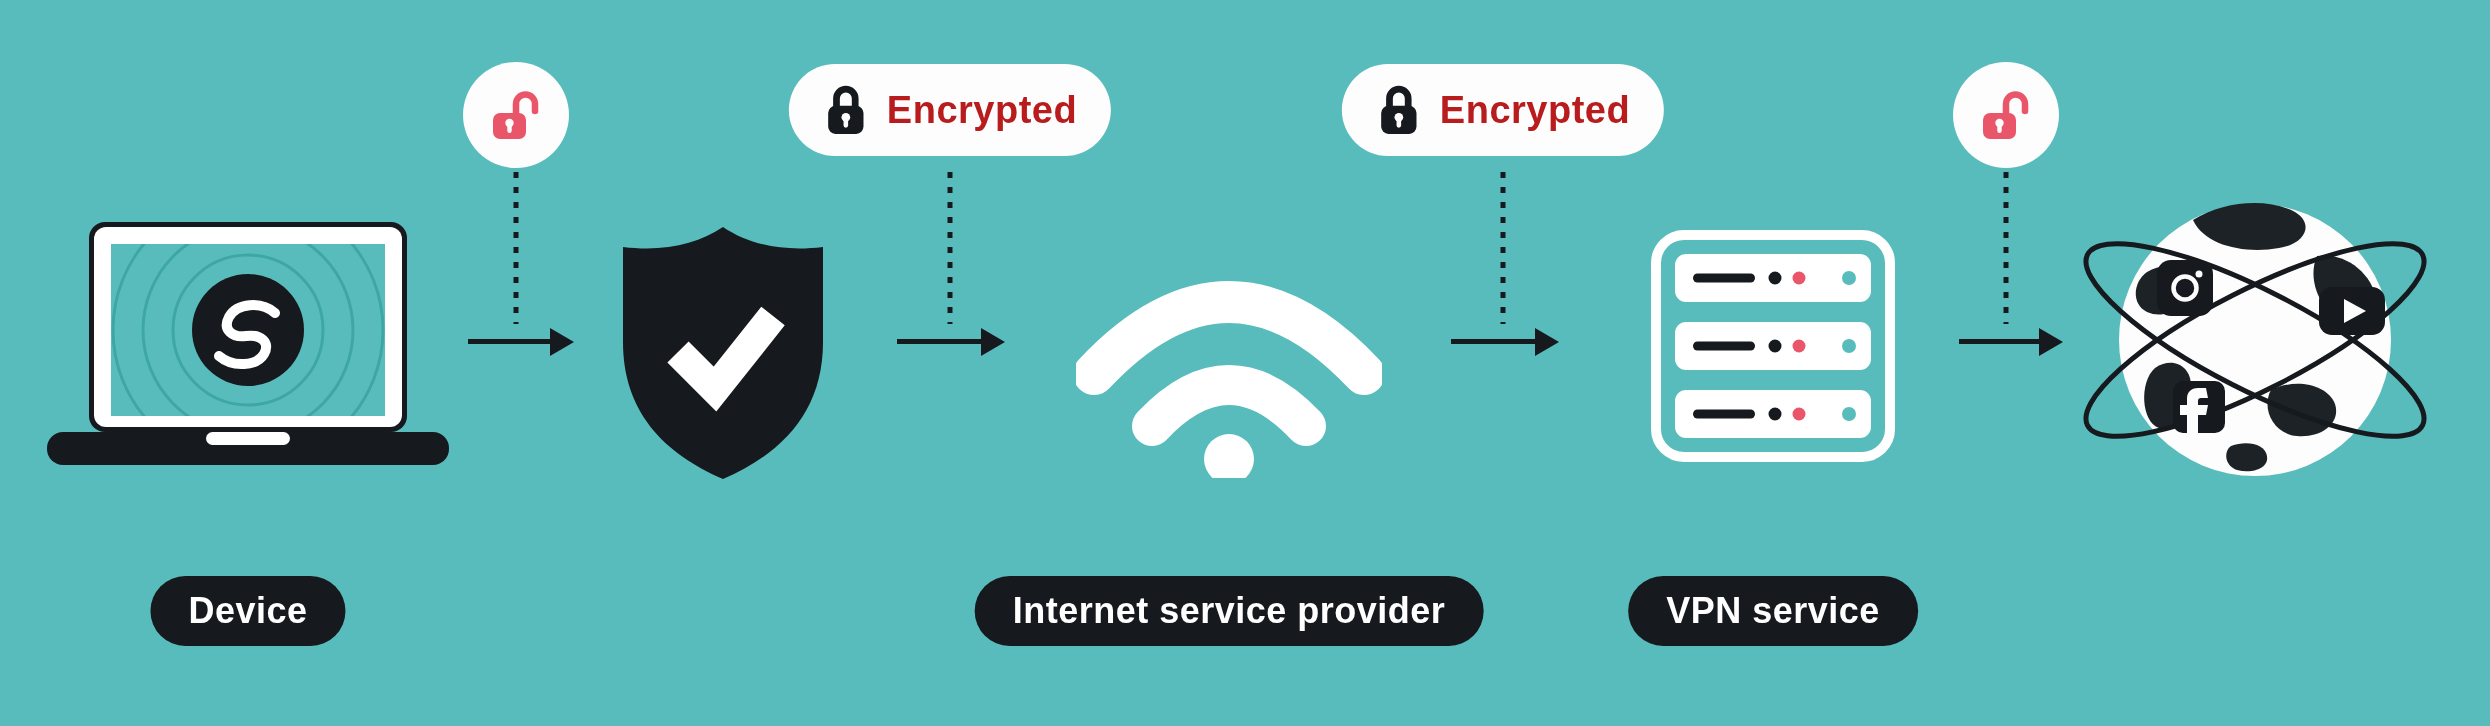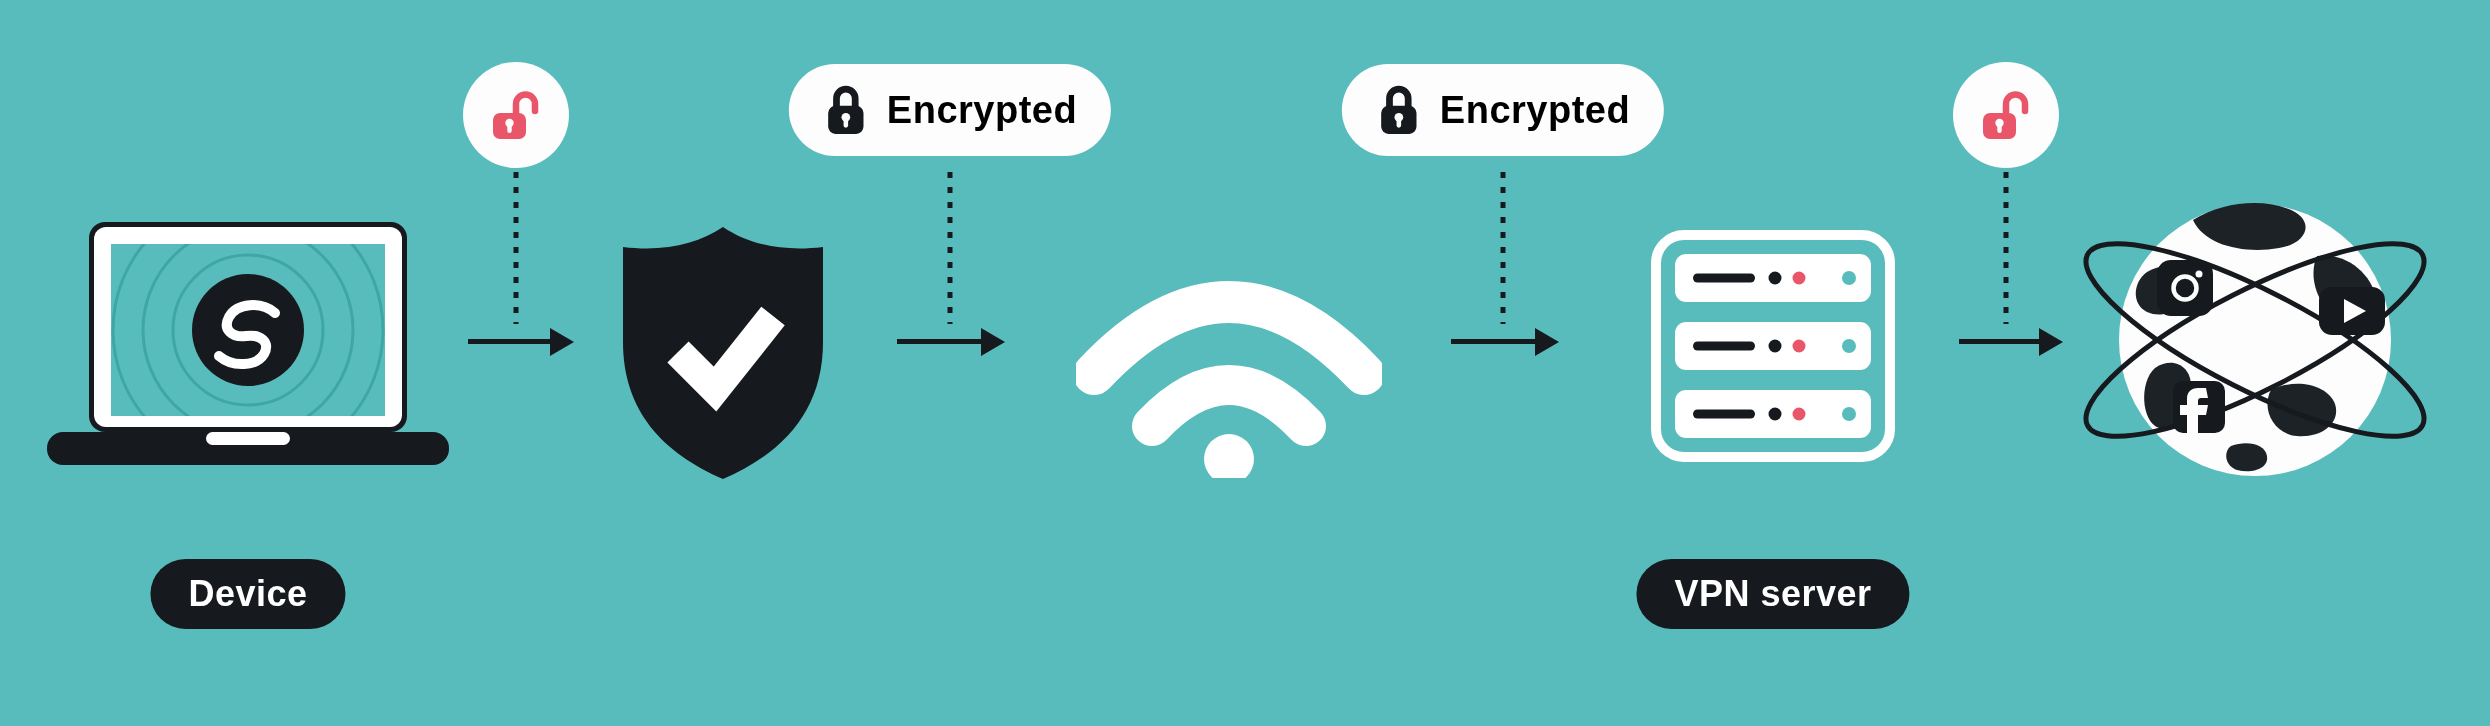--- a/index.html
+++ b/index.html
@@ -7,35 +7,35 @@
   body{
     background:#58bcbc;
     font-family:"Liberation Sans","DejaVu Sans",sans-serif;
     overflow:hidden;
   }
   .stage{position:relative;width:2490px;height:726px}
 
   .node-icon{position:absolute;line-height:0}
 
   .label-pill{
-    position:absolute;top:559px;transform:translateX(-50%);
+    position:absolute;top:576px;transform:translateX(-50%);
     background:#16191d;color:#ffffff;font-weight:700;font-size:36px;line-height:1;
     padding:17px 38px;border-radius:999px;white-space:nowrap;letter-spacing:.5px;
   }
 
   .badge-circle{
     position:absolute;top:62px;width:106px;height:106px;border-radius:50%;
     background:#fdfdfd;display:flex;align-items:center;justify-content:center;
     transform:translateX(-50%);line-height:0;
   }
   .badge-pill{
     position:absolute;top:64px;height:92px;background:#fdfdfd;border-radius:999px;
     display:flex;align-items:center;gap:18px;padding:0 34px;transform:translateX(-50%);
   }
-  .badge-pill .txt{font-weight:700;font-size:38px;color:#000000;line-height:1;letter-spacing:.5px}
+  .badge-pill .txt{font-weight:700;font-size:38px;color:#b91c1c;line-height:1;letter-spacing:.5px}
   .badge-pill .lock,.badge-circle .lock{line-height:0}
 
   .vline{
     position:absolute;top:172px;height:152px;width:5px;transform:translateX(-50%);
     background-image:repeating-linear-gradient(to bottom,#16191d 0 6px,transparent 6px 15px);
   }
 
   .arrow{position:absolute;top:339px;height:5px;background:#16191d}
   .arrow::after{
     content:"";position:absolute;left:100%;top:50%;transform:translateY(-50%);
@@ -193,15 +193,16 @@
         <path d="M-8 -12 L14 0 L-8 12 Z" fill="#fdfdfd"></path>
       </g>
       <g transform="translate(144,247)">
         <rect x="-26" y="-26" width="52" height="52" rx="10" fill="#16191d"></rect>
         <path d="M7 -19 h-8 c-7 0 -11 4 -11 11 v6 h-7 v10 h7 v19 h11 v-19 h8 l2 -10 h-10 v-4 c0 -2 1 -3 3 -3 h7 z" fill="#fdfdfd"></path>
       </g>
     </svg>
   </span>
 
   <div class="label-pill" style="left:248px">Device</div>
-  <div class="label-pill" style="left:1773px">VPN server</div>
+  <div class="label-pill" style="left:1229px">Internet service provider</div>
+  <div class="label-pill" style="left:1773px">VPN service</div>
 
 </div>
 
 </body></html>

